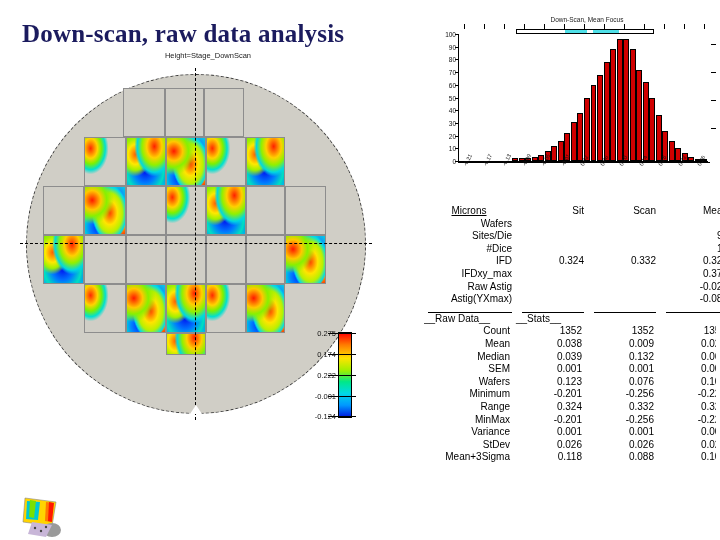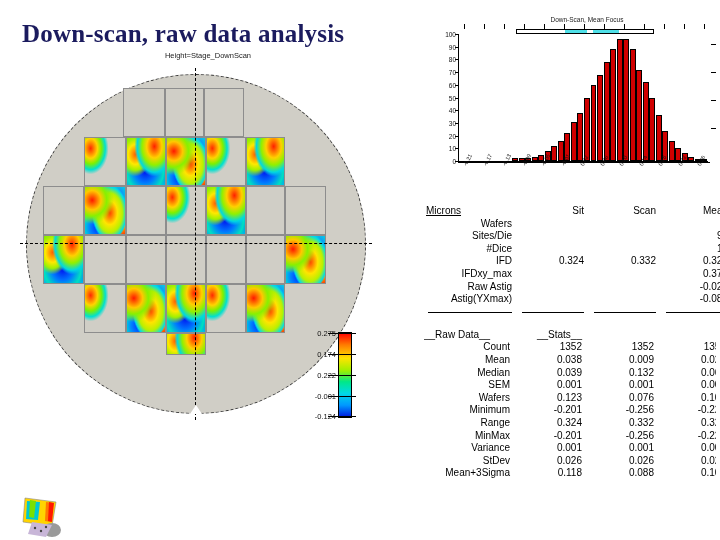--- a/index.html
+++ b/index.html
@@ -118,26 +118,26 @@
   
   #tables{
     position:absolute;left:424px;top:205px;width:292px;
     font-size:10px;line-height:12.6px;color:#000;
   }
   table{border-collapse:collapse;width:290px;table-layout:fixed;}
   td{padding:0;white-space:nowrap;}
   td.lbl{text-align:right;width:86px;padding-right:6px;}
   td.num{text-align:right;width:66px;padding-right:6px;}
   tr.head td{text-align:right;}
-  tr.head td.lbl{text-align:left;padding-left:2px;text-decoration:underline;}
+  tr.head td.lbl{text-align:center;padding-left:2px;text-decoration:underline;}
   .rule-row td{height:7px;vertical-align:bottom;}
   .rule-row td div{border-bottom:1px solid #000;height:1px;margin:0 6px 0 4px;}
-  #stats-head td{text-align:right;}
+  #stats-head td{text-align:left;}
   #stats-head td.lbl{text-align:left;padding-left:0;}
-  #stats-clip{overflow:hidden;height:152px;margin-top:16px;}
+  #stats-clip{overflow:hidden;height:152px;}
 
   
   #footer{position:absolute;left:0;top:495px;width:720px;height:45px;}
   #footer-logo{position:absolute;left:22px;top:1px;width:46px;height:42px;}
 </style>
 </head>
 <body>
 
 <div id="slide-title">Down-scan, raw data analysis</div>
 

